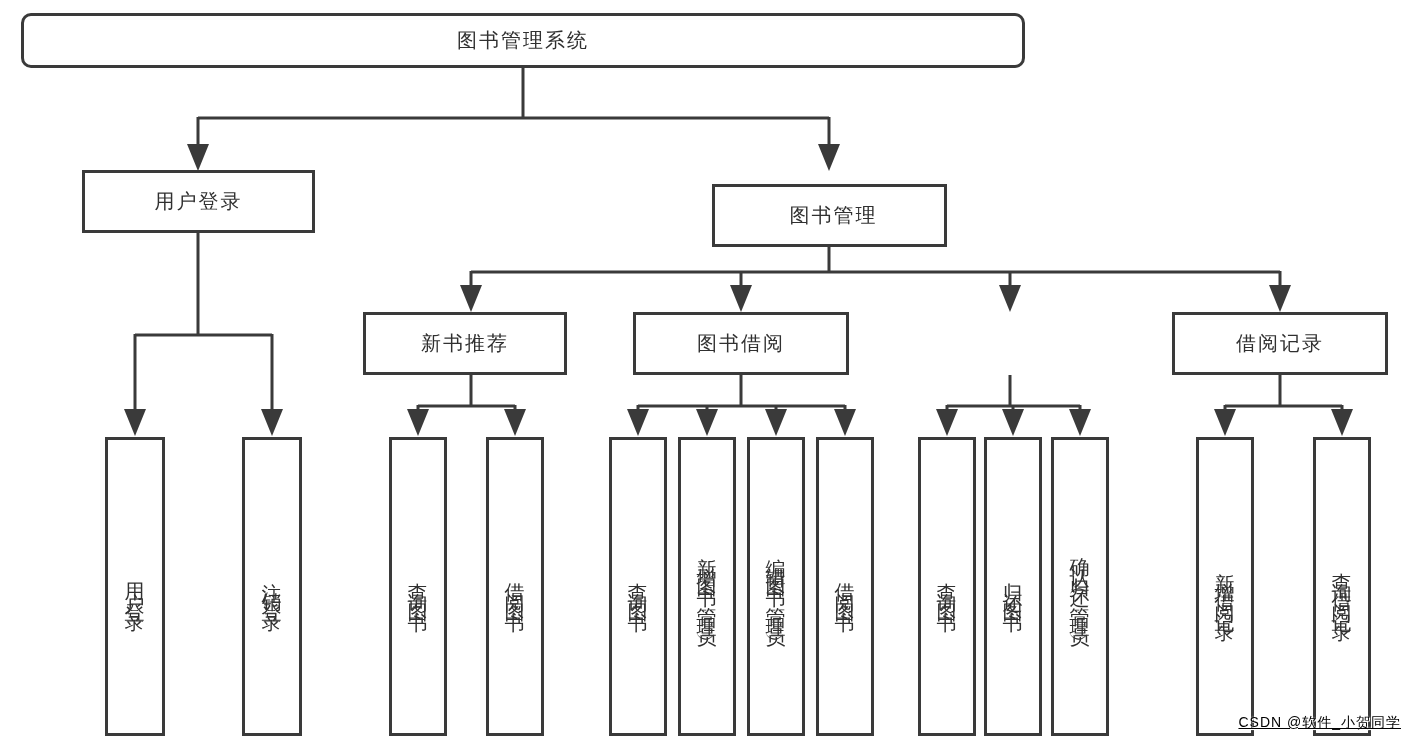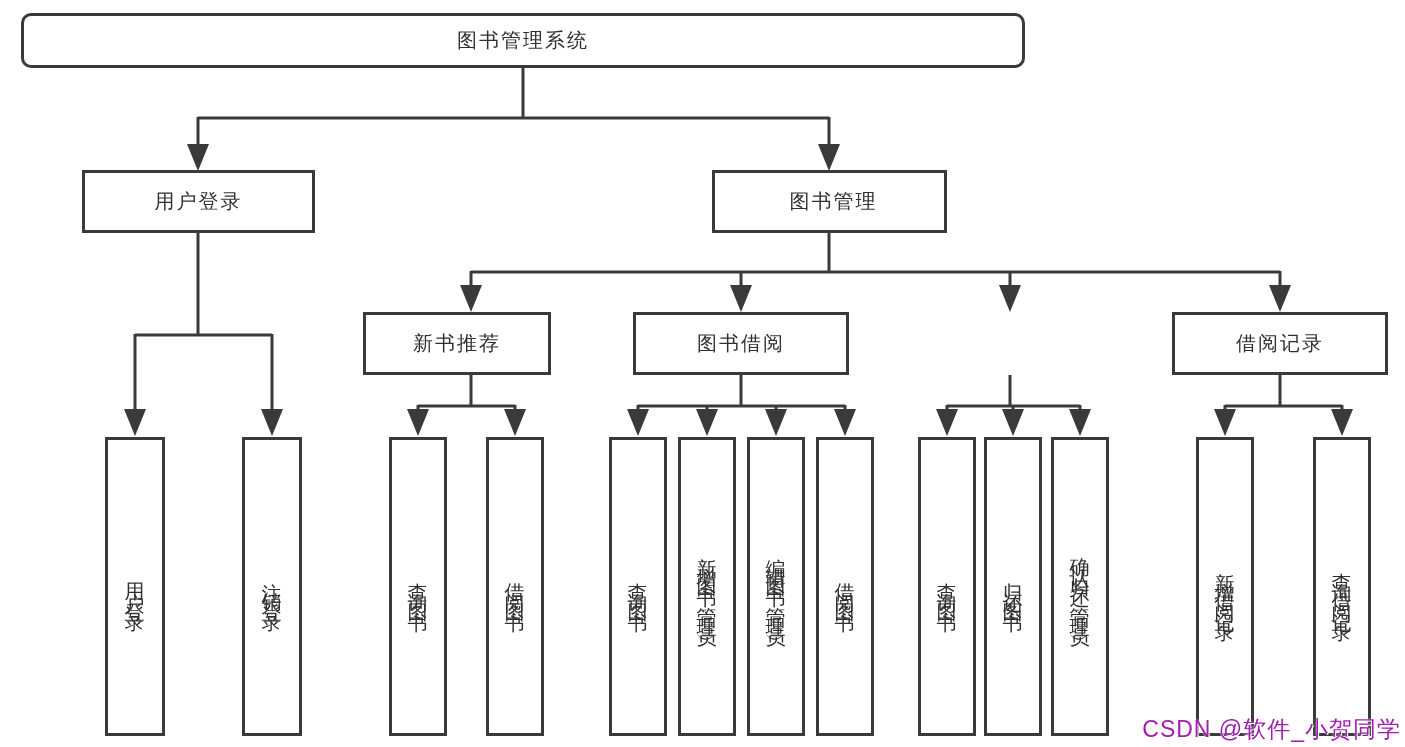--- a/index.html
+++ b/index.html
@@ -27,23 +27,23 @@
     writing-mode:vertical-rl;
     text-orientation:mixed;
     letter-spacing:10px;
     line-height:1;
     white-space:nowrap;
   }
   
   .n-root{left:21px;top:13px;width:1004px;height:55px;border-radius:10px;}
   
   .n-login{left:82px;top:170px;width:233px;height:63px;}
-  .n-mgmt{left:712px;top:170px;width:235px;height:63px;padding-left:8px;}
+  .n-mgmt{left:712px;top:184px;width:235px;height:63px;padding-left:8px;}
   
-  .n-s0{left:363px;top:312px;width:188px;height:63px;}
+  .n-s0{left:363px;top:312px;width:204px;height:63px;}
   .n-s1{left:633px;top:312px;width:216px;height:63px;}
   .n-s2{left:902px;top:312px;width:216px;height:63px;}
   .n-s3{left:1172px;top:312px;width:216px;height:63px;}
   
   .leaf{top:437px;height:299px;width:58px;}
   .l-a0{left:105px;width:60px;}
   .l-a1{left:242px;width:60px;}
   .l-b0{left:389px;}
   .l-b1{left:486px;}
   .l-c0{left:609px;}
@@ -52,25 +52,26 @@
   .l-c3{left:816px;}
   .l-d0{left:918px;}
   .l-d1{left:984px;}
   .l-d2{left:1051px;}
   .l-e0{left:1196px;}
   .l-e1{left:1313px;}
   #watermark{
     position:absolute;
     right:4px;top:714px;
     z-index:3;
-    font-size:23px;
-    color:#a21caf;
+    font-size:14px;
+    color:#000000;
     letter-spacing:1px;
     text-shadow:0 0 2px #ffffff,1px 1px 0 #ffffff;
     white-space:nowrap;
+    text-decoration:underline;
   }
 </style>
 </head>
 <body>
 
 <div id="stage">
 
   <svg id="wires" width="1405" height="747" viewBox="0 0 1405 747">
     <g stroke="#3a3a3a" stroke-width="3" fill="none">
       <path d="M523 68 V118 M198 118 H829 M198 117 V145 M829 117 V145"></path>

